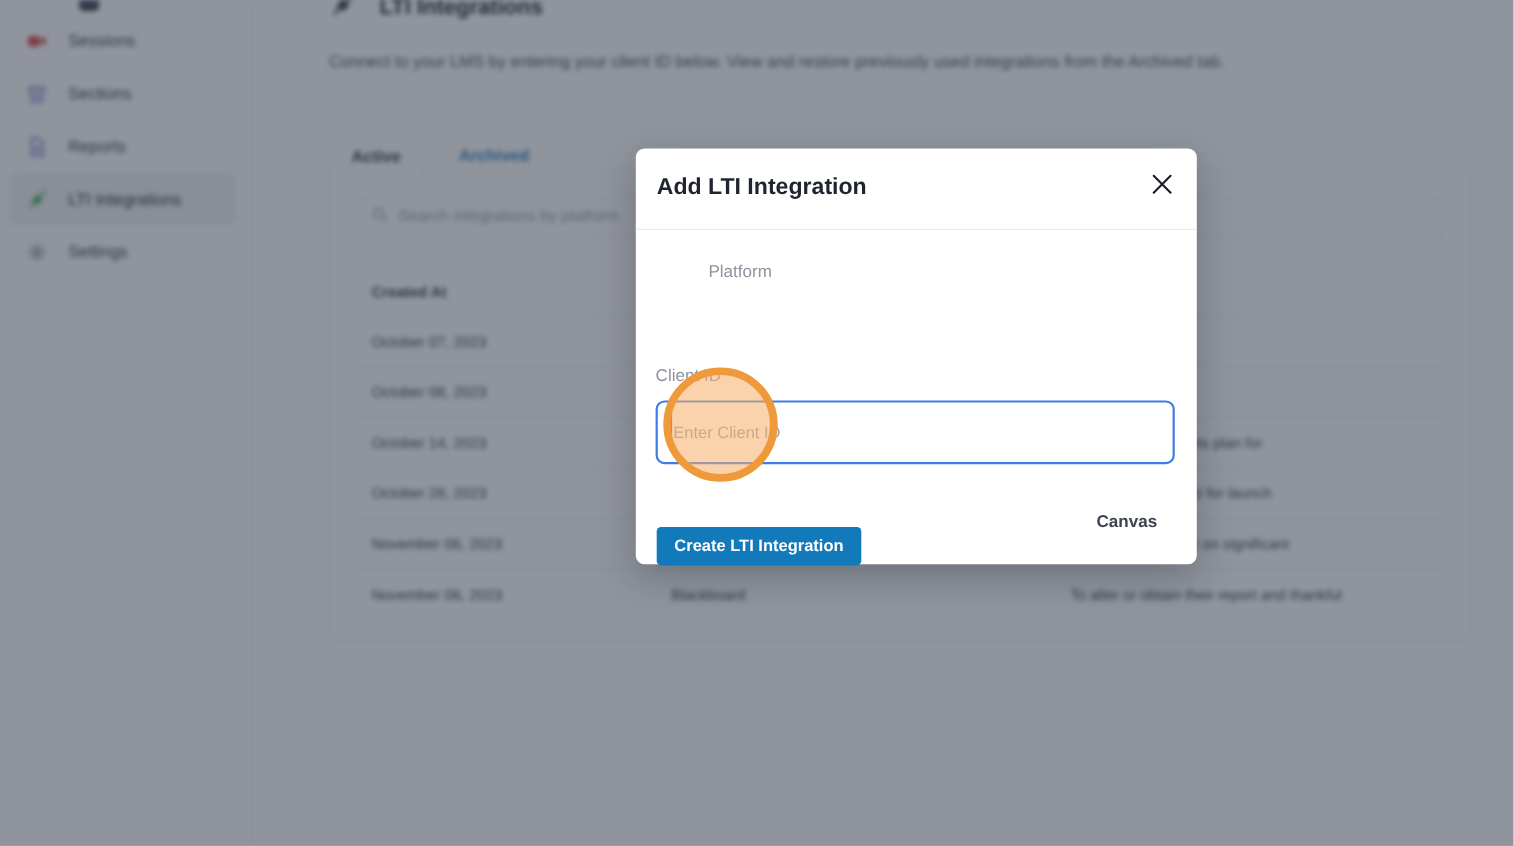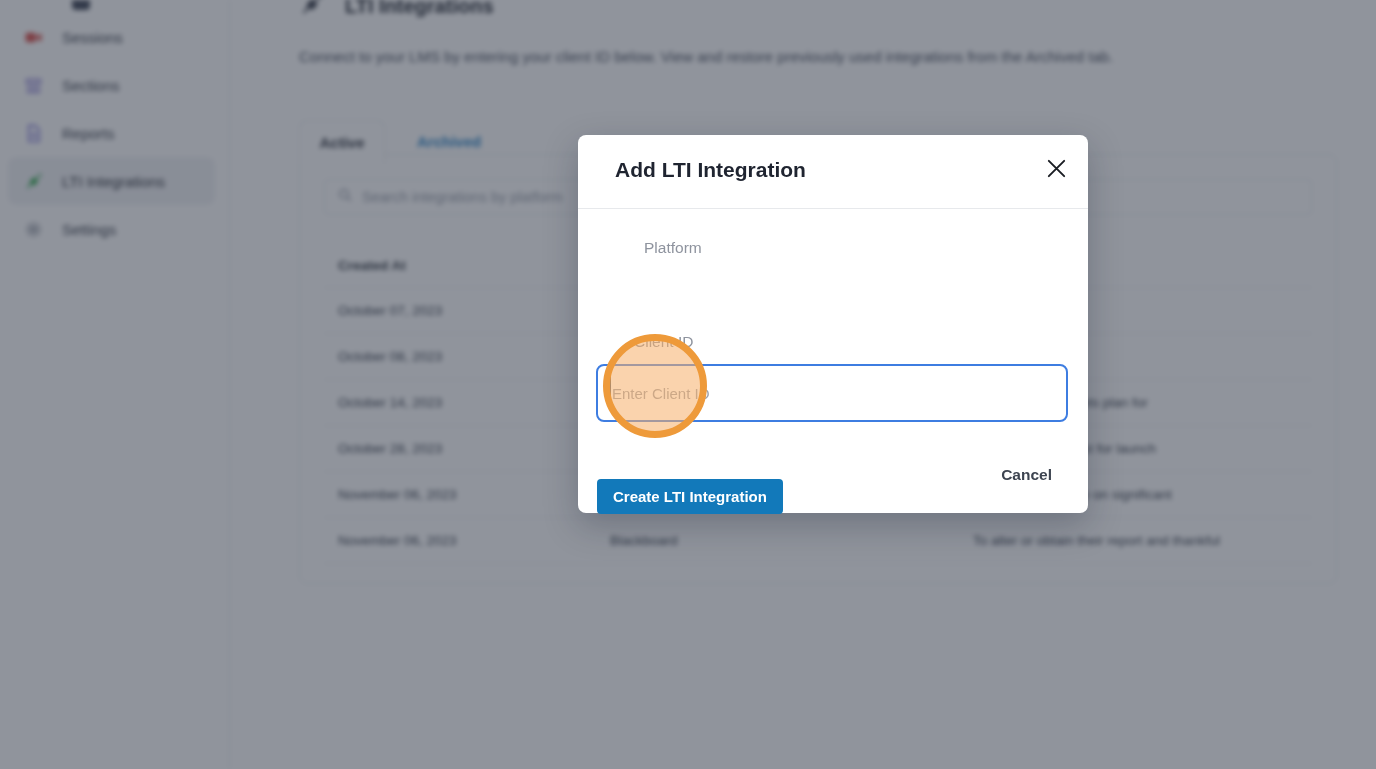--- a/index.html
+++ b/index.html
@@ -52,26 +52,26 @@
   .cell:nth-child(2) { width:363px; }
   .cell:nth-child(3) { flex:1; }
 
   
   .overlay { position:absolute; inset:0; background:rgba(33,42,58,0.5); z-index:10; }
 
   
   .modal { position:absolute; left:578px; top:135px; width:510px; height:378px; background:#ffffff;
            border-radius:8px; z-index:20; box-shadow:0 12px 34px rgba(15,23,42,0.25); }
   .modal-header { position:absolute; left:0; top:0; width:100%; height:74px; border-bottom:1px solid #e7e9ec; }
-  .modal-title { position:absolute; left:37px; top:23px; font-size:21px; font-weight:700; color:#1f2430; }
+  .modal-title { position:absolute; left:19px; top:23px; font-size:21px; font-weight:700; color:#1f2430; }
   .modal-close { position:absolute; right:20px; top:23px; width:24px; height:24px; display:flex;
                  align-items:center; justify-content:center; cursor:pointer; }
   .field-label { position:absolute; left:18px; font-size:15.5px; color:#8e939e; }
   .lbl-platform { top:104px;margin-left:48px; }
-  .lbl-client { top:198px;margin-left:38px; }
+  .lbl-client { top:198px; }
   .select { position:absolute; left:18px; top:135px; width:472px; height:43px; border:1px solid #ccd0d7;
             border-radius:6px; display:flex; align-items:center; justify-content:space-between;
             padding:0 16px; cursor:pointer; }
   .select .val { font-size:16px; color:#222835; }
   .client-wrap { position:absolute; left:18px; top:229px; width:472px; height:58px; }
   .client-wrap input { width:100%; height:100%; border:2px solid #3e7de1; border-radius:8px;
                        padding:0 14px; font-size:15px; color:#3c4350; outline:none; font-family:inherit; }
   .client-wrap input::placeholder { color:#9aa0ab; }
   .caret { position:absolute; left:13px; top:11px; width:1.5px; height:21px; background:#5b6069; }
   .click-ring { position:absolute; left:25px; top:199px; width:104px; height:104px; border-radius:50%;
@@ -241,15 +241,15 @@
   <label class="field-label lbl-client">Client ID</label>
   <div class="client-wrap">
     <input type="text" placeholder="Enter Client ID" style="">
     <span class="caret"></span>
   </div>
 
   <div class="click-ring"></div>
 
   <div class="modal-footer">
     <button class="btn-primary">Create LTI Integration</button>
-    <button class="btn-cancel">Cancel</button>
+    <button class="btn-cancel">Canvas</button>
   </div>
 </div>
 
 </body></html>

